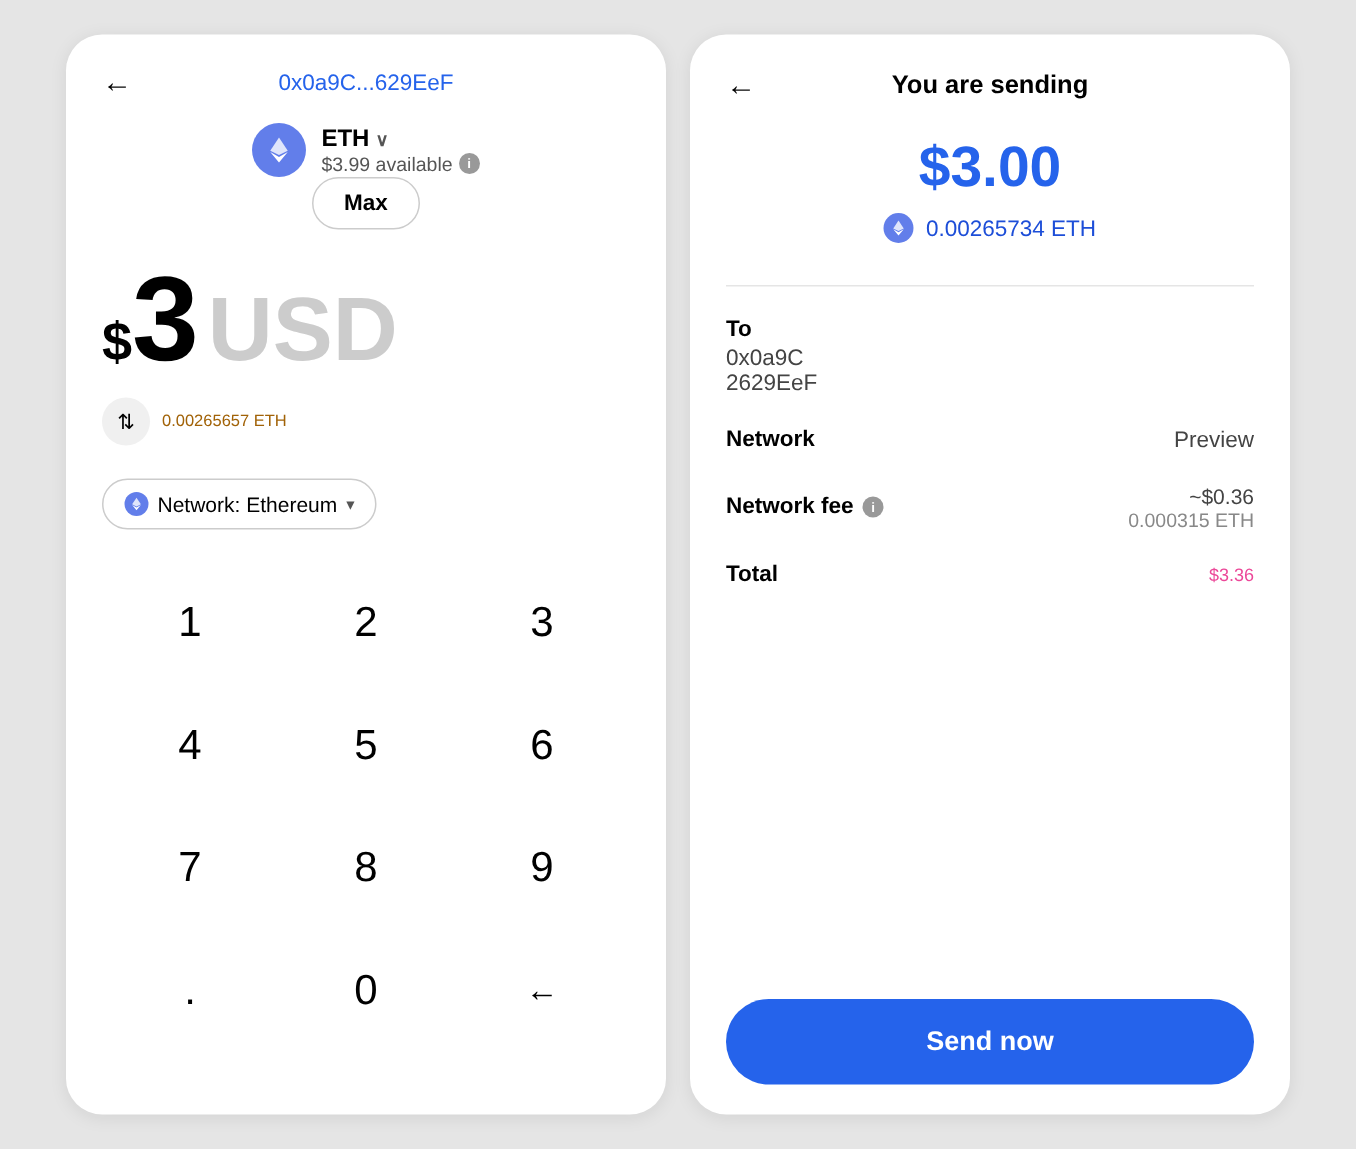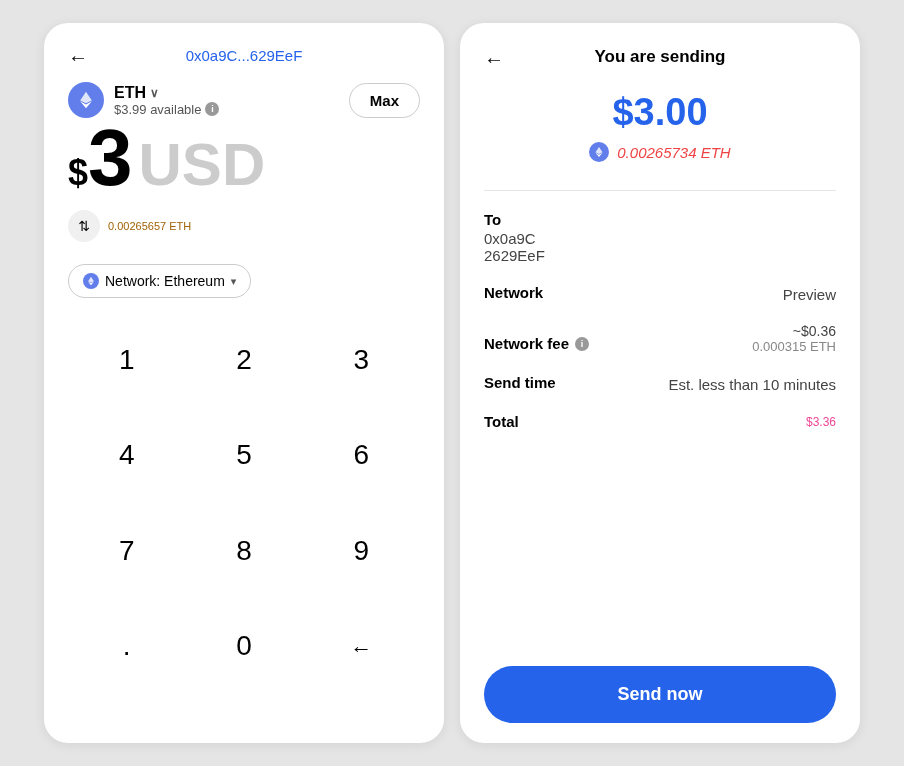--- a/index.html
+++ b/index.html
@@ -49,20 +49,22 @@
     .address {
       color: #2563eb;
       font-size: 15px;
       font-weight: 500;
     }
 
     .token-row {
       display: flex;
       align-items: center;
       justify-content: space-between;
+      margin-bottom: 20px;
+      flex-direction: column;
     }
     .token-info {
       display: flex;
       align-items: center;
       gap: 10px;
     }
     .eth-icon {
       width: 36px;
       height: 36px;
       border-radius: 50%;
@@ -283,22 +285,21 @@
       width: 20px;
       height: 20px;
       border-radius: 50%;
       background: #627eea;
       display: flex;
       align-items: center;
       justify-content: center;
     }
     .eth-amount-label {
       font-size: 15px;
-      color: #ef4444;
-      font-style: italic;
+      color: #1d4ed8;
     }
 
     .divider {
       height: 1px;
       background: #e5e5e5;
       margin-bottom: 20px;
     }
 
     .detail-section {
       flex: 1;
@@ -312,21 +313,21 @@
       color: #000;
       margin-bottom: 2px;
     }
     .detail-value {
       font-size: 15px;
       color: #444;
     }
     .detail-row-inline {
       display: flex;
       justify-content: space-between;
-      align-items: flex-end;
+      align-items: center;
       margin-bottom: 20px;
     }
     .detail-row-inline .detail-label {
       display: flex;
       align-items: center;
       gap: 6px;
     }
     .detail-values-right {
       text-align: right;
     }
@@ -480,24 +481,20 @@
         <span class="detail-label">
           <span>Network fee</span>
           <span class="info-icon">i</span>
         </span>
         <div class="detail-values-right">
           <div class="main-val">~$0.36</div>
           <div class="sub-val">0.000315 ETH</div>
         </div>
       </div>
 
-      <div class="detail-row-inline">
-        <span class="detail-label">Send time</span>
-        <span class="detail-value">Est. less than 10 minutes</span>
-      </div>
 
       <div class="total-row">
         <span class="total-label">Total</span>
         <span class="total-value">$3.36</span>
       </div>
 
     </div>
 
     <button class="send-now-btn">Send now</button>
   </div>

